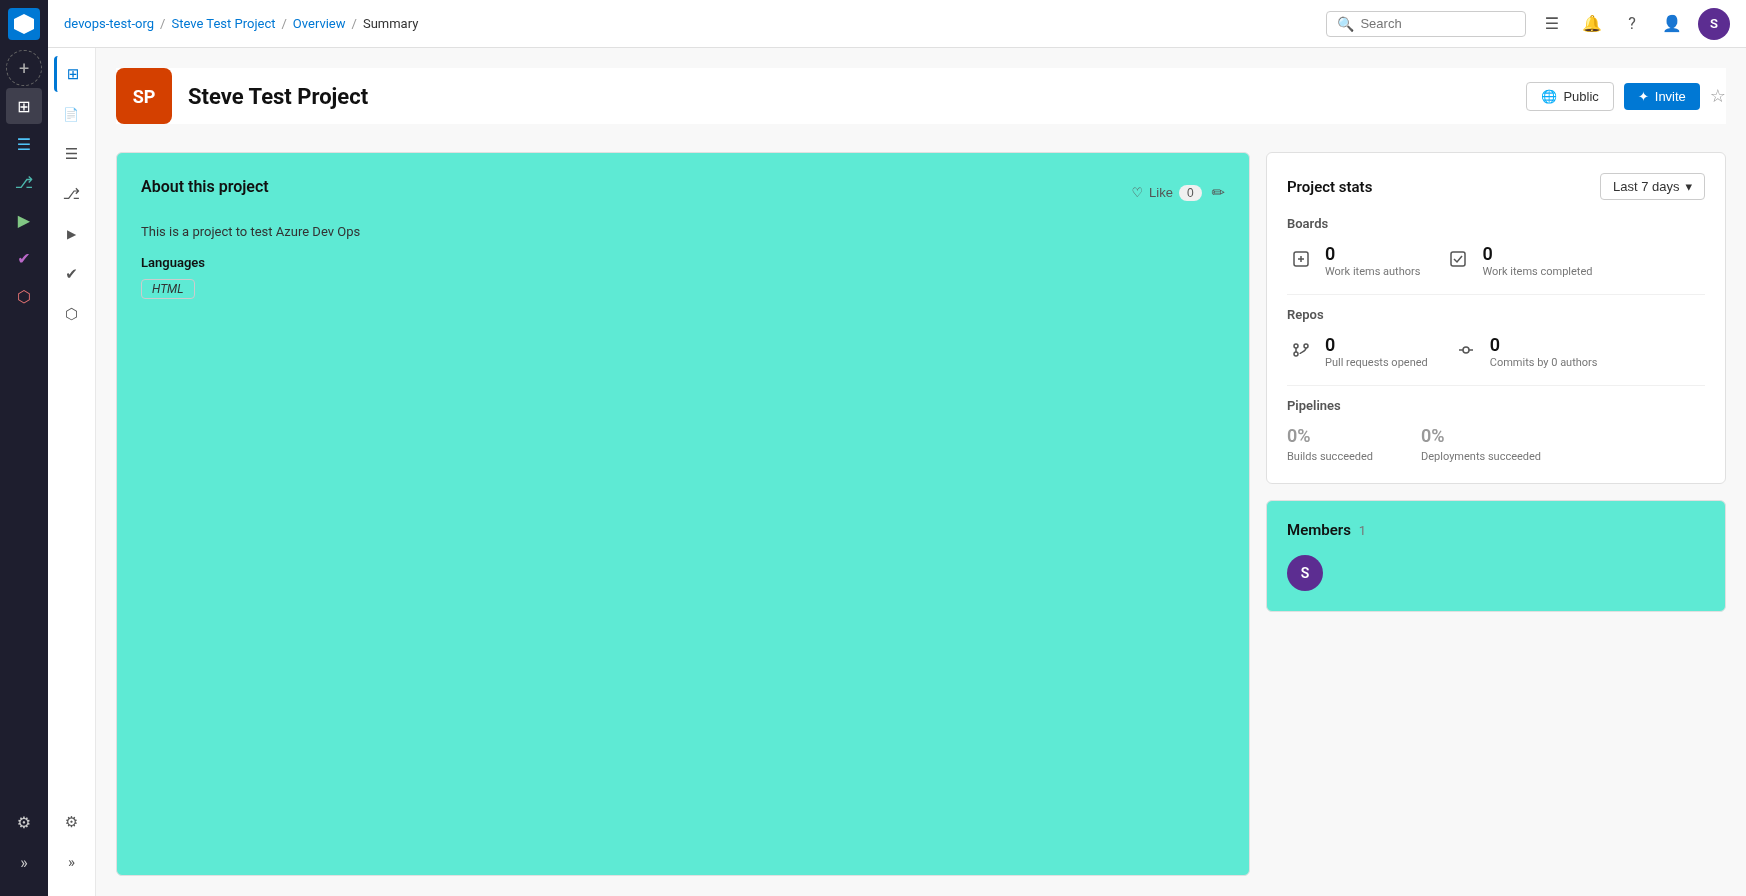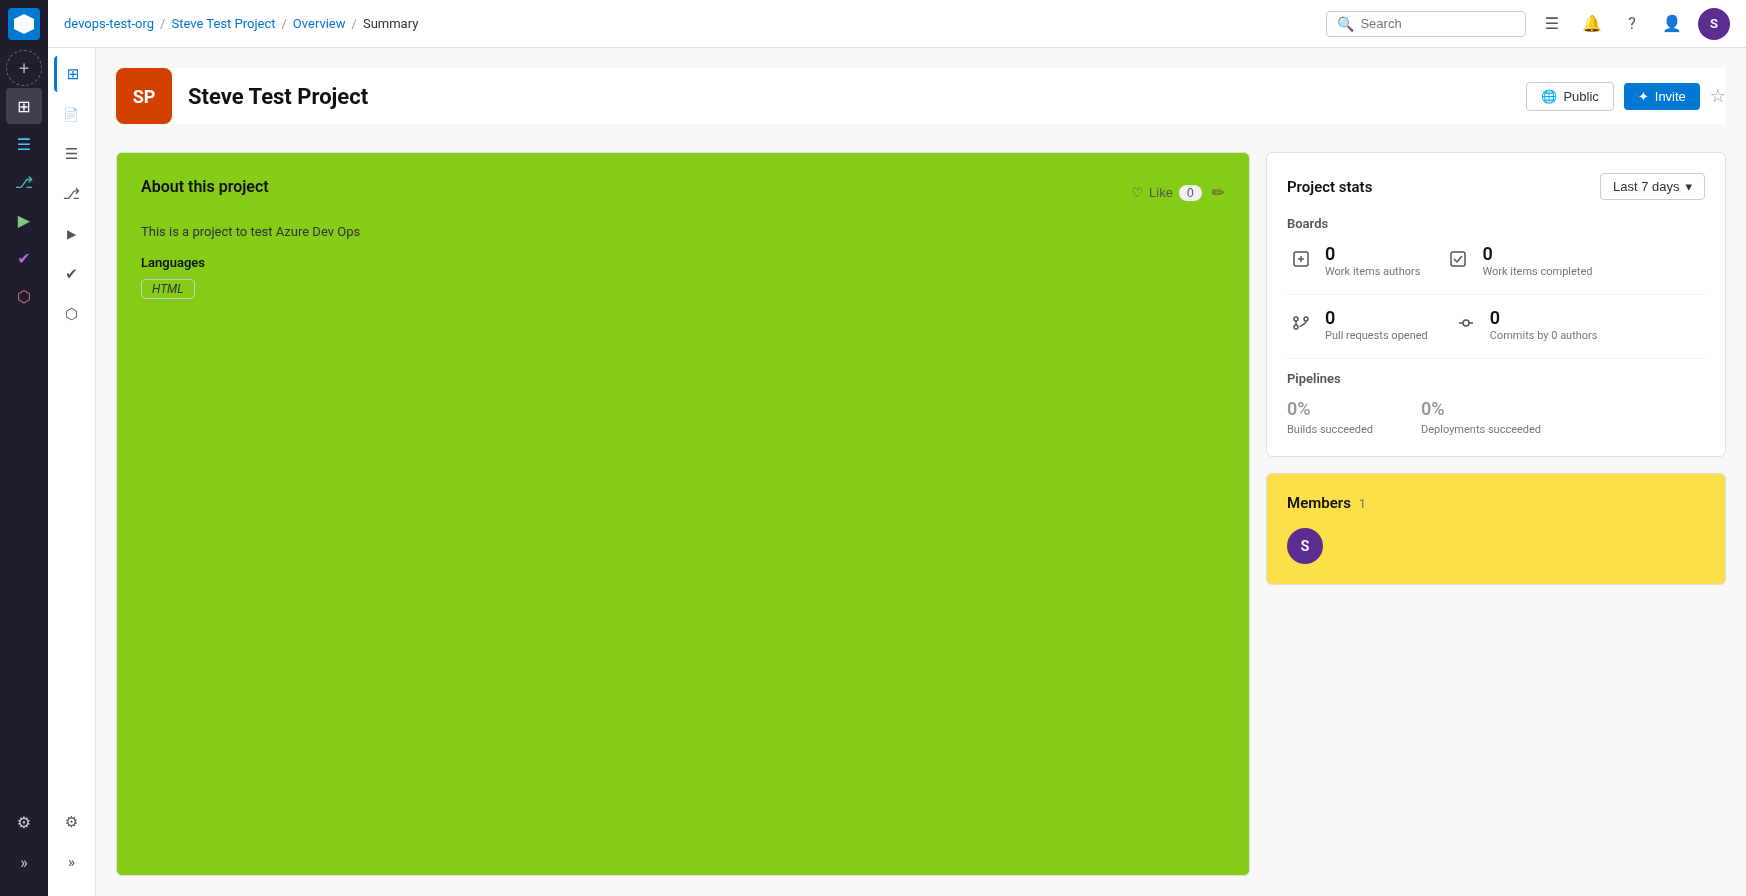--- a/index.html
+++ b/index.html
@@ -234,21 +234,21 @@
     
     .panels-row {
       display: flex;
       gap: 16px;
       flex: 1;
     }
 
     
     .about-card {
       flex: 1;
-      background: #84cc16;
+      background: #5eead4;
       border: 1px solid #e0e0e0;
       border-radius: 6px;
       padding: 24px;
     }
     .about-title {
       font-size: 16px;
       font-weight: 600;
       color: #111;
       margin-bottom: 12px;
     }
@@ -399,21 +399,21 @@
       color: #999;
       margin-bottom: 4px;
     }
     .pipeline-label {
       font-size: 11px;
       color: #777;
     }
 
     
     .members-card {
-      background: #fde047;
+      background: #5eead4;
       border: 1px solid #e0e0e0;
       border-radius: 6px;
       padding: 20px;
     }
     .members-header {
       display: flex;
       align-items: center;
       gap: 8px;
       margin-bottom: 16px;
     }
@@ -587,20 +587,21 @@
                 </div>
                 <div class="stat-info">
                   <div class="stat-number">0</div>
                   <div class="stat-label">Work items completed</div>
                 </div>
               </div>
             </div>
 
             <hr class="stats-divider">
 
+            <div class="stats-section-title">Repos</div>
             <div class="stats-row">
               <div class="stat-item">
                 <div class="stat-icon">
                   <svg width="18" height="18" viewBox="0 0 18 18" fill="none" stroke="#555" stroke-width="1.5">
                     <circle cx="4" cy="5" r="2"></circle>
                     <circle cx="4" cy="13" r="2"></circle>
                     <circle cx="14" cy="5" r="2"></circle>
                     <line x1="4" y1="7" x2="4" y2="11"></line>
                     <path d="M14 7 C14 11 8 11 8 13" stroke="#555" stroke-width="1.5" fill="none"></path>
                   </svg>

